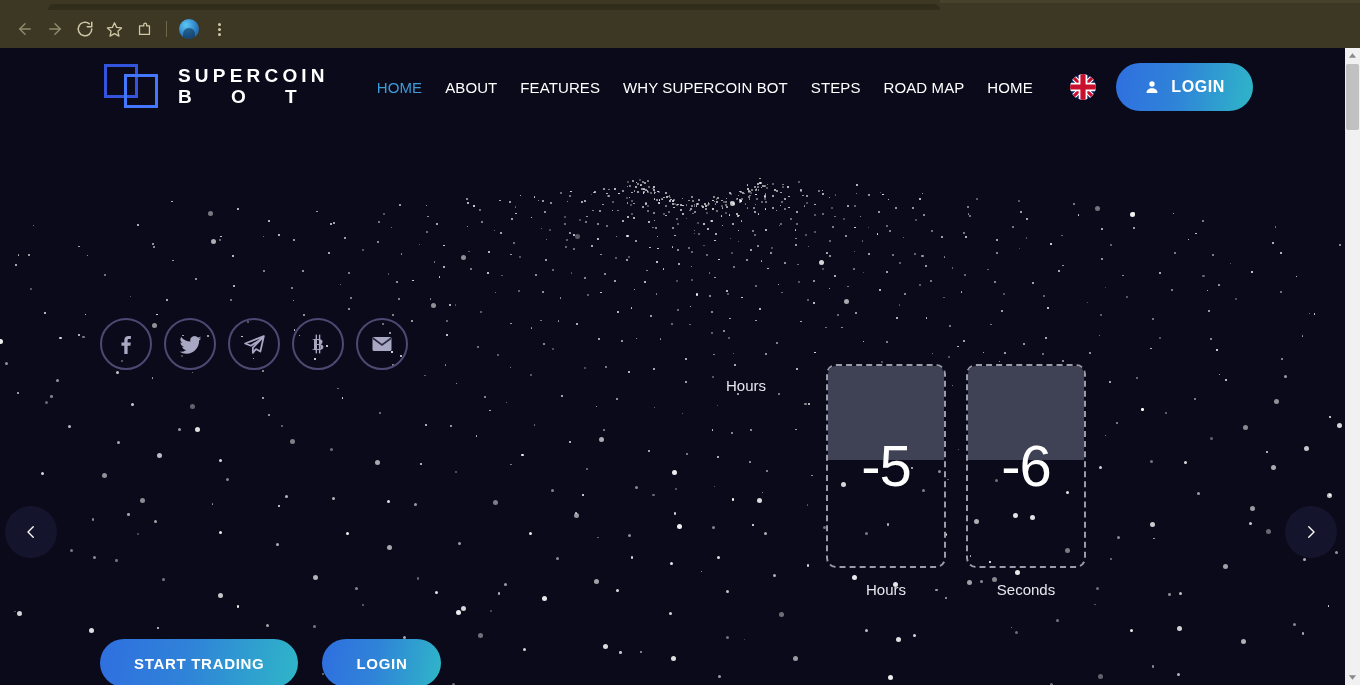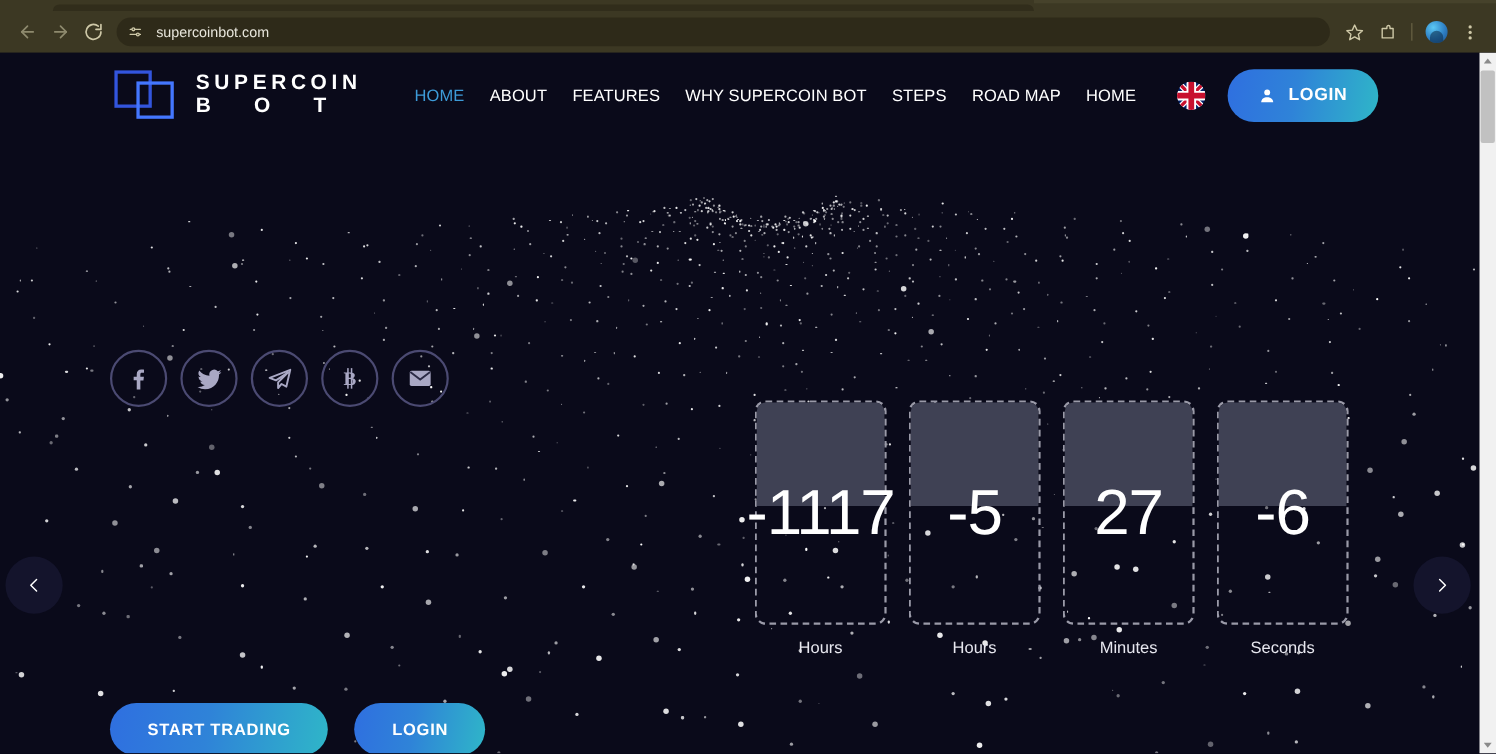--- a/index.html
+++ b/index.html
@@ -235,31 +235,20 @@
           <polyline points="12 5 19 12 12 19"></polyline>
         </svg>
     </div>
     <div class="nav-btn">
       <svg width="18" height="18" viewBox="0 0 24 24" fill="none" stroke="#cfc9a8" stroke-width="2" stroke-linecap="round" stroke-linejoin="round">
           <path d="M21 12a9 9 0 1 1-3.2-6.9"></path>
           <polyline points="21 3 21 9 15 9"></polyline>
         </svg>
     </div>
 
-    <div class="omnibox">
-      <div class="omnibox-icon">
-        <svg width="14" height="14" viewBox="0 0 24 24" fill="none" stroke="#cfc9a8" stroke-width="2" stroke-linecap="round">
-            <line x1="4" y1="8" x2="20" y2="8"></line>
-            <line x1="4" y1="16" x2="20" y2="16"></line>
-            <circle cx="9" cy="8" r="2.2" fill="#3c3823"></circle>
-            <circle cx="16" cy="16" r="2.2" fill="#3c3823"></circle>
-          </svg>
-      </div>
-      <div class="omnibox-url">supercoinbot.com</div>
-    </div>
 
     <div class="tb-right">
       <div class="tb-icon">
         <svg width="17" height="17" viewBox="0 0 24 24" fill="none" stroke="#cfc9a8" stroke-width="1.8" stroke-linejoin="round">
             <polygon points="12 2.5 15 9 22 9.8 16.8 14.4 18.3 21.3 12 17.8 5.7 21.3 7.2 14.4 2 9.8 9 9"></polygon>
           </svg>
       </div>
       <div class="tb-icon">
         <svg width="17" height="17" viewBox="0 0 24 24" fill="none" stroke="#cfc9a8" stroke-width="1.8" stroke-linejoin="round">
             <path d="M5 7h6V5a2 2 0 1 1 4 0v2h4v12H5z"></path>
@@ -1313,39 +1302,28 @@
         </div>
 
 
         <div class="hero-btns">
           <button class="cta">START TRADING</button>
           <button class="cta">LOGIN</button>
         </div>
 
         <div class="countdown" id="countdown">
             <div class="cd-unit">
-              <div class="cd-box">
-                <div class="top-half"></div>
-                <div class="cd-val">-1117</div>
-              </div>
               <div class="cd-label">Hours</div>
             </div>
             <div class="cd-unit">
               <div class="cd-box">
                 <div class="top-half"></div>
                 <div class="cd-val">-5</div>
               </div>
               <div class="cd-label">Hours</div>
-            </div>
-            <div class="cd-unit">
-              <div class="cd-box">
-                <div class="top-half"></div>
-                <div class="cd-val">27</div>
-              </div>
-              <div class="cd-label">Minutes</div>
             </div>
             <div class="cd-unit">
               <div class="cd-box">
                 <div class="top-half"></div>
                 <div class="cd-val">-6</div>
               </div>
               <div class="cd-label">Seconds</div>
             </div>
           </div>
 

